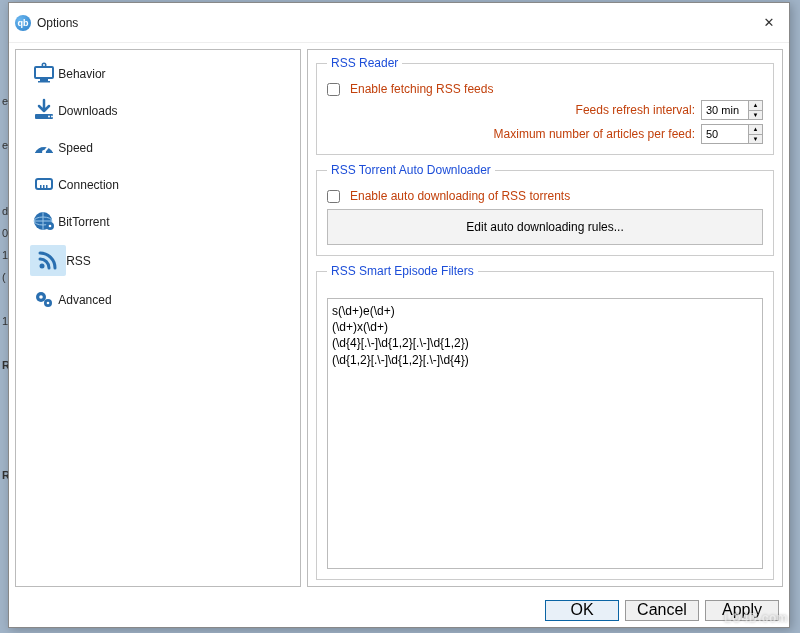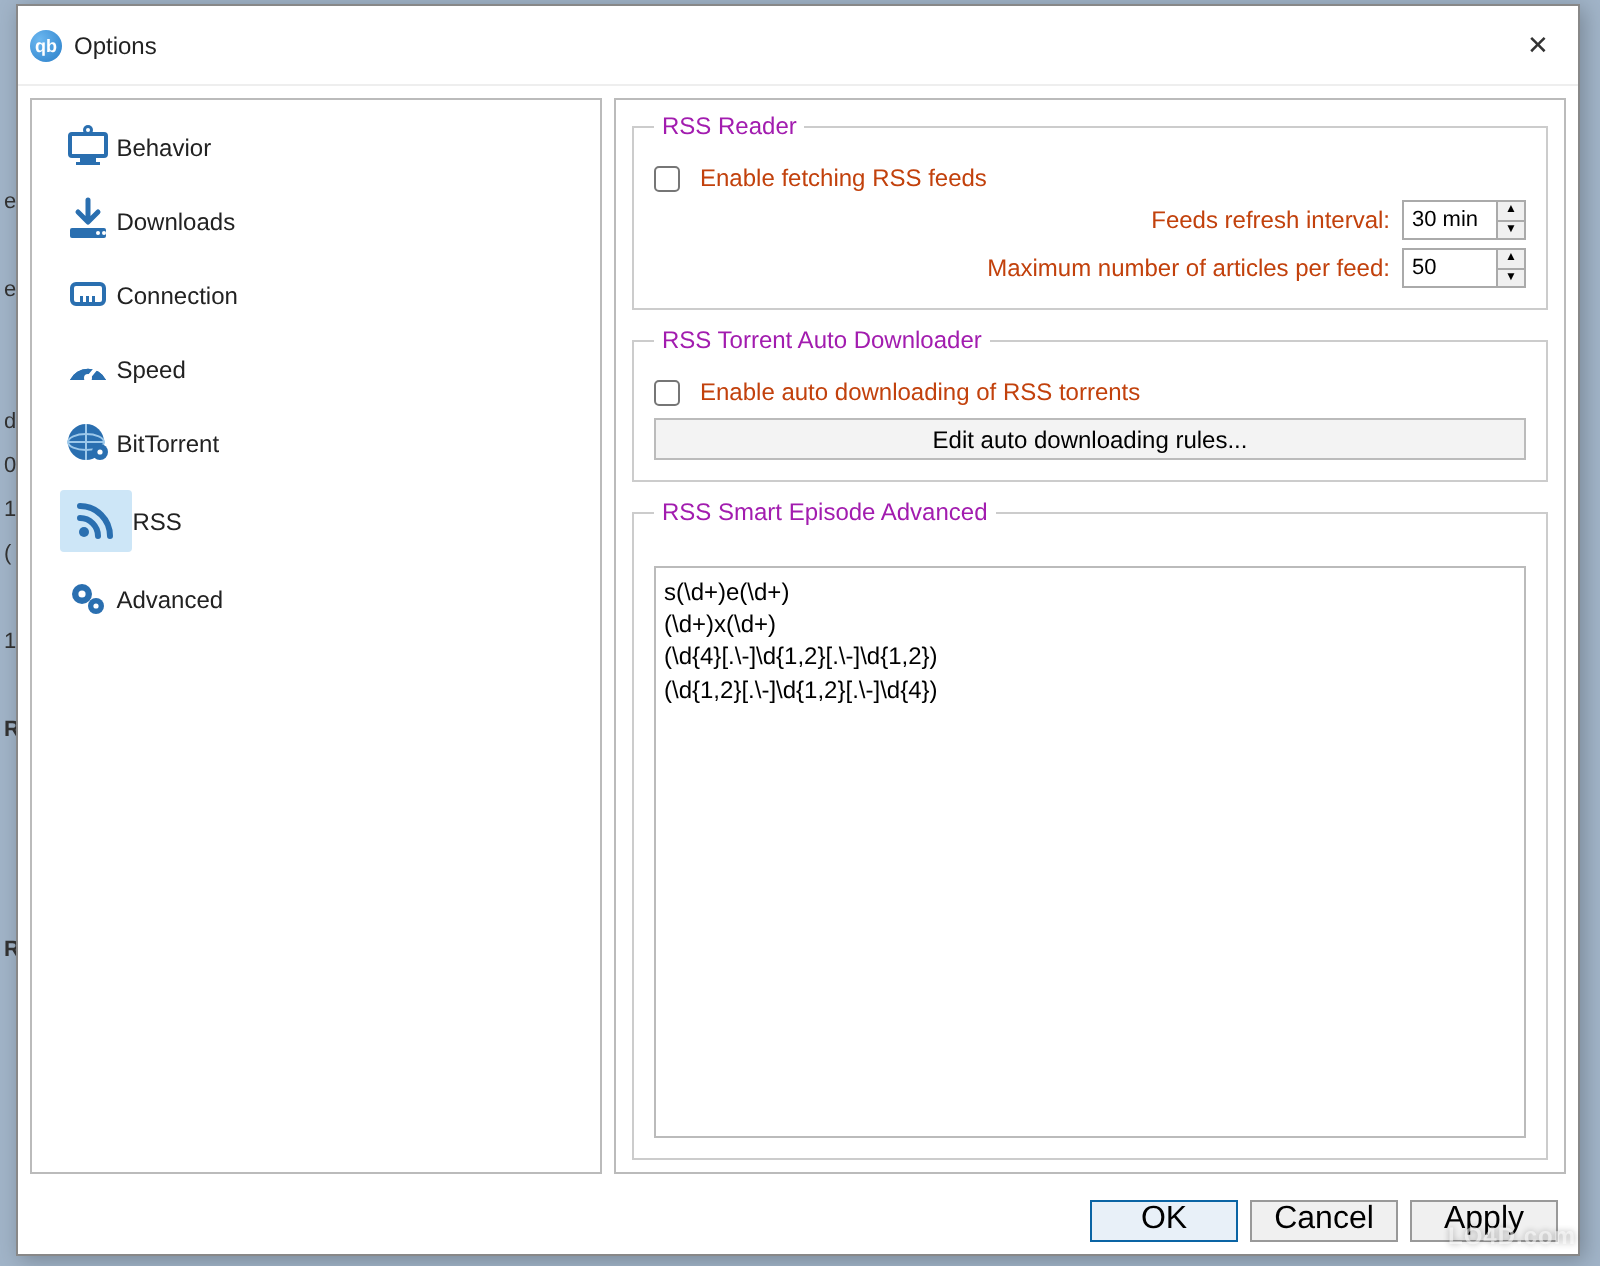--- a/index.html
+++ b/index.html
@@ -116,21 +116,21 @@
   gap: 8px;
 }
 fieldset {
   border: 1px solid #ccc;
   padding: 8px 10px 10px;
   font-size: 12px;
 }
 legend {
   padding: 0 4px;
   font-size: 12px;
-  color: #a21caf;
+  color: #1d4ed8;
 }
 .field-row {
   display: flex;
   align-items: center;
   margin-top: 4px;
   gap: 6px;
 }
 .field-row.right { justify-content: flex-end; }
 .field-row label { color: #c2410c; }
 input[type="checkbox"] {
@@ -162,21 +162,21 @@
   background: #f0f0f0;
   font-size: 6px;
   display: flex;
   align-items: center;
   justify-content: center;
   cursor: pointer;
 }
 .spin .spin-btn:first-child { border-bottom: 1px solid #aaa; }
 .big-btn {
   width: 100%;
-  height: 21px;
+  height: 36px;
   background: #f3f3f3;
   border: 1px solid #bbb;
   font-size: 12px;
   cursor: pointer;
   margin-top: 6px;
 }
 .filters {
   flex: 1;
   display: flex;
   flex-direction: column;
@@ -265,39 +265,39 @@
               <circle cx="18" cy="18.5" r="1" fill="#fff"></circle>
               <circle cx="21" cy="18.5" r="1" fill="#fff"></circle>
             </svg>
         </div>
         <span class="label">Downloads</span>
       </div>
 
       <div class="nav-item">
         <div class="icon">
           <svg width="26" height="24" viewBox="0 0 26 24">
+              <path d="M4 18 A10 10 0 0 1 22 18" fill="#2a6fb0"></path>
+              <path d="M4 18 A10 10 0 0 1 22 18 L13 18 Z" fill="#2a6fb0"></path>
+              <circle cx="13" cy="17" r="2" fill="#fff"></circle>
+              <line x1="13" y1="17" x2="18" y2="11" stroke="#fff" stroke-width="2" stroke-linecap="round"></line>
+            </svg>
+        </div>
+        <span class="label">Speed</span>
+      </div>
+
+      <div class="nav-item">
+        <div class="icon">
+          <svg width="26" height="24" viewBox="0 0 26 24">
               <rect x="5" y="7" width="16" height="10" rx="2" fill="none" stroke="#2a6fb0" stroke-width="2"></rect>
               <rect x="9" y="13" width="1.5" height="3" fill="#2a6fb0"></rect>
               <rect x="12" y="13" width="1.5" height="3" fill="#2a6fb0"></rect>
               <rect x="15" y="13" width="1.5" height="3" fill="#2a6fb0"></rect>
             </svg>
         </div>
         <span class="label">Connection</span>
-      </div>
-
-      <div class="nav-item">
-        <div class="icon">
-          <svg width="26" height="24" viewBox="0 0 26 24">
-              <path d="M4 18 A10 10 0 0 1 22 18" fill="#2a6fb0"></path>
-              <path d="M4 18 A10 10 0 0 1 22 18 L13 18 Z" fill="#2a6fb0"></path>
-              <circle cx="13" cy="17" r="2" fill="#fff"></circle>
-              <line x1="13" y1="17" x2="18" y2="11" stroke="#fff" stroke-width="2" stroke-linecap="round"></line>
-            </svg>
-        </div>
-        <span class="label">Speed</span>
       </div>
 
       <div class="nav-item">
         <div class="icon">
           <svg width="26" height="24" viewBox="0 0 26 24">
               <circle cx="12" cy="12" r="9" fill="#2a6fb0"></circle>
               <ellipse cx="12" cy="12" rx="9" ry="4" fill="none" stroke="#9cc8ea" stroke-width="1"></ellipse>
               <path d="M12 3 v18 M3 12 h18" stroke="#9cc8ea" stroke-width="1"></path>
               <circle cx="19" cy="17" r="4" fill="#2a6fb0"></circle>
               <circle cx="19" cy="17" r="1.3" fill="#fff"></circle>
@@ -367,21 +367,21 @@
       <fieldset>
         <legend>RSS Torrent Auto Downloader</legend>
         <div class="field-row">
           <input type="checkbox" style="">
           <label>Enable auto downloading of RSS torrents</label>
         </div>
         <button class="big-btn">Edit auto downloading rules...</button>
       </fieldset>
 
       <fieldset class="filters">
-        <legend>RSS Smart Episode Advanced</legend>
+        <legend>RSS Smart Episode Filters</legend>
         <textarea style="">s(\d+)e(\d+)
 (\d+)x(\d+)
 (\d{4}[.\-]\d{1,2}[.\-]\d{1,2})
 (\d{1,2}[.\-]\d{1,2}[.\-]\d{4})</textarea>
       </fieldset>
 
     </div>
   </div>
 
   <div class="footer">

